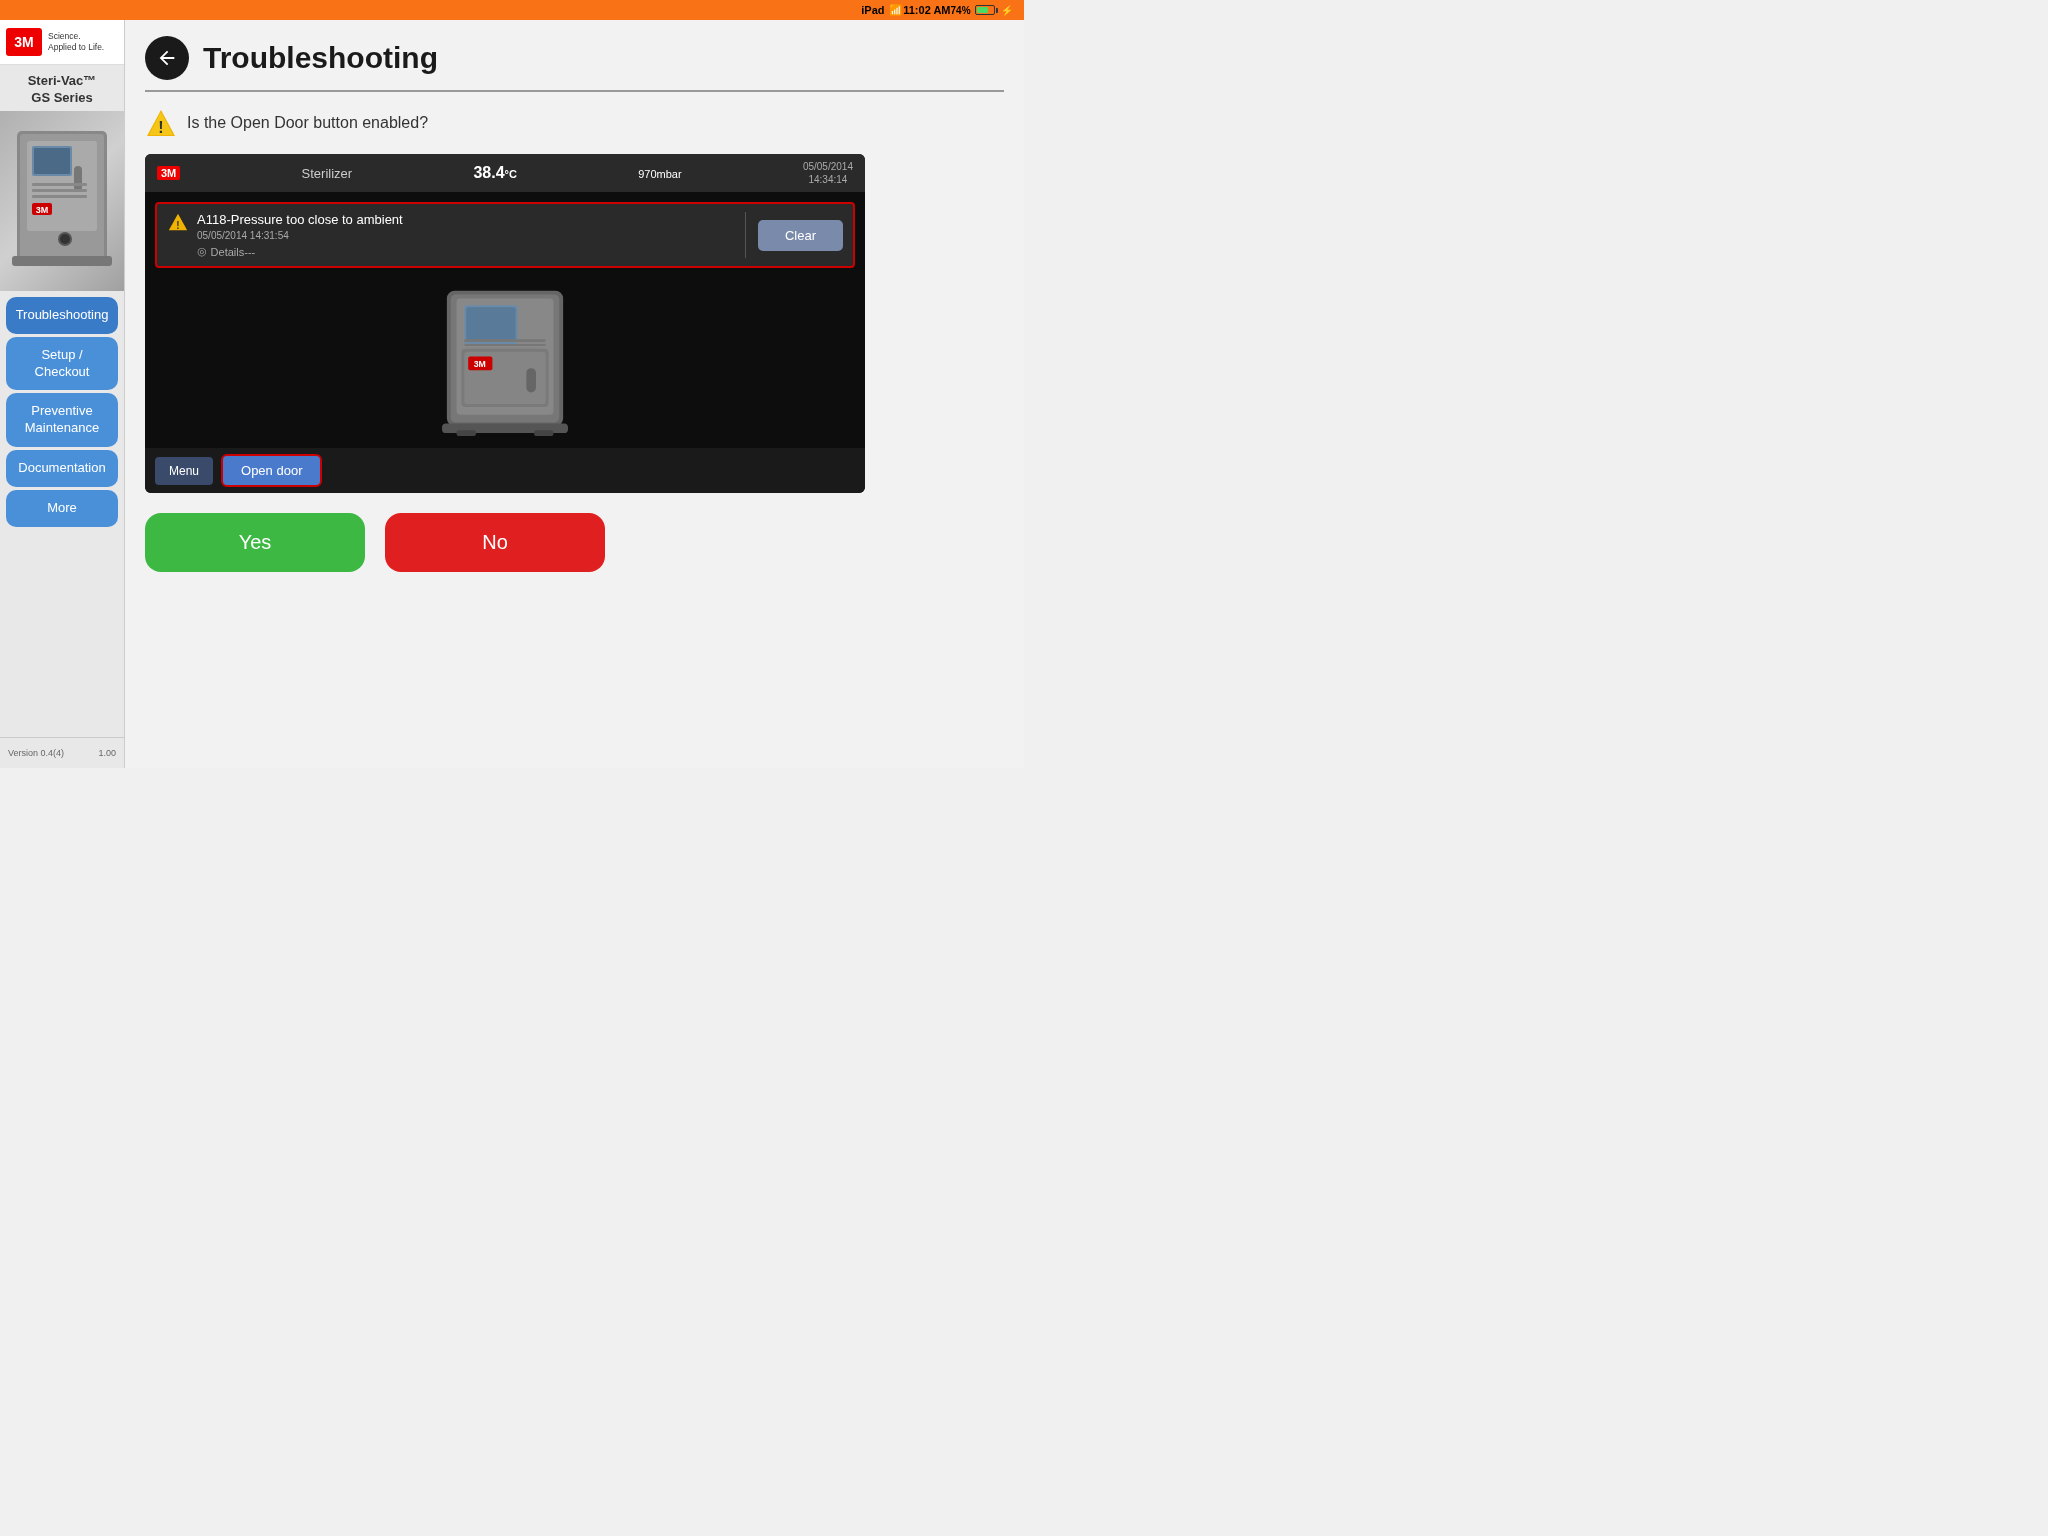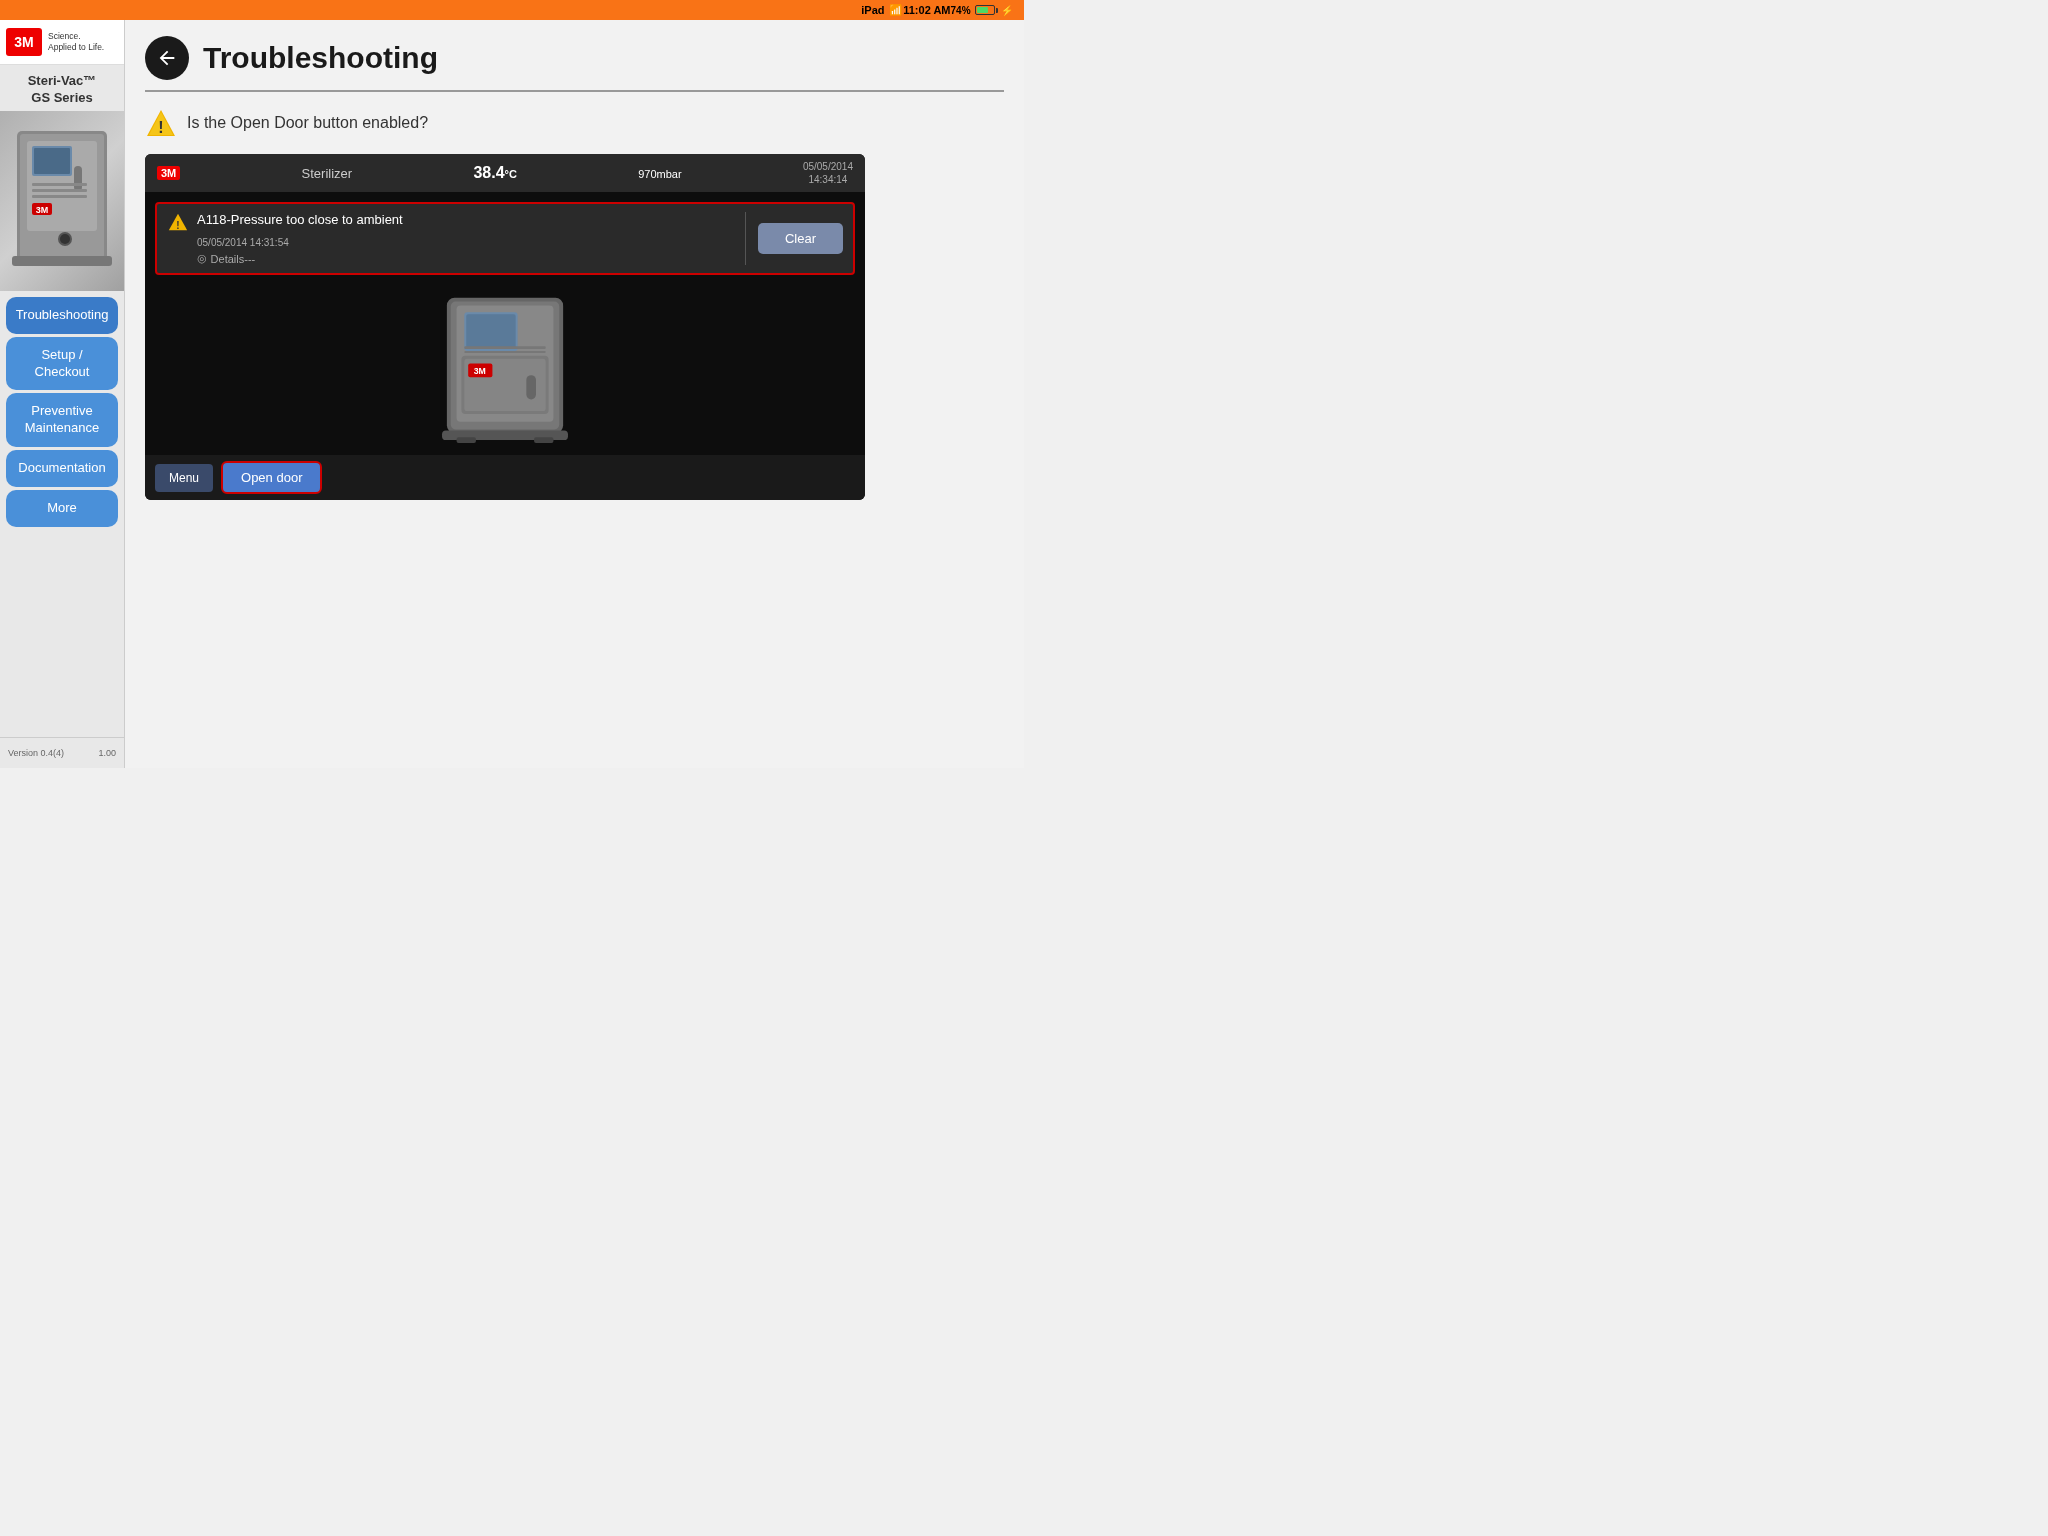--- a/index.html
+++ b/index.html
@@ -309,21 +309,21 @@
       width: 22px; height: 22px;
       flex-shrink: 0;
     }
 
     .alert-text-block { flex: 1; }
 
     .alert-title {
       font-size: 13px;
       color: white;
       font-weight: 500;
-      margin-bottom: 10px;
+      margin-bottom: 3px;
     }
 
     .alert-timestamp {
       font-size: 10px;
       color: #aaa;
       margin-bottom: 4px;
     }
 
     .alert-details {
       font-size: 11px;
@@ -585,13 +585,17 @@
         </svg>
       </div>
     </div>
 
     <div class="screen-footer">
       <button class="screen-menu-btn">Menu</button>
       <button class="screen-open-door-btn">Open door</button>
     </div>
   </div>
 
+  <div class="answer-buttons">
+    <button class="yes-btn">Yes</button>
+    <button class="no-btn">No</button>
+  </div>
 </div>
 
 </body></html>

